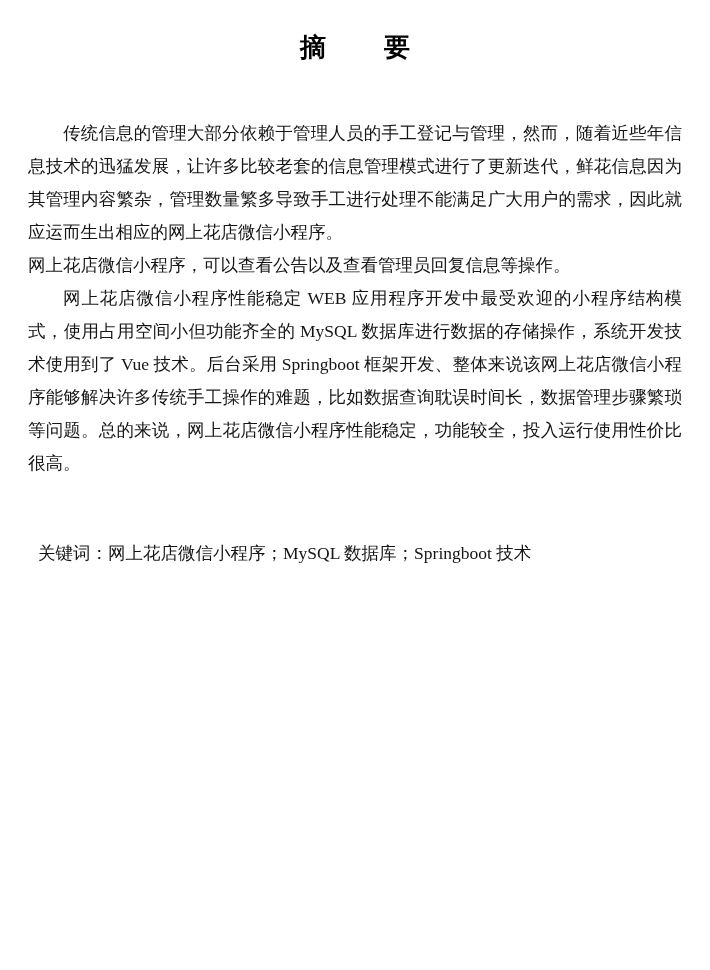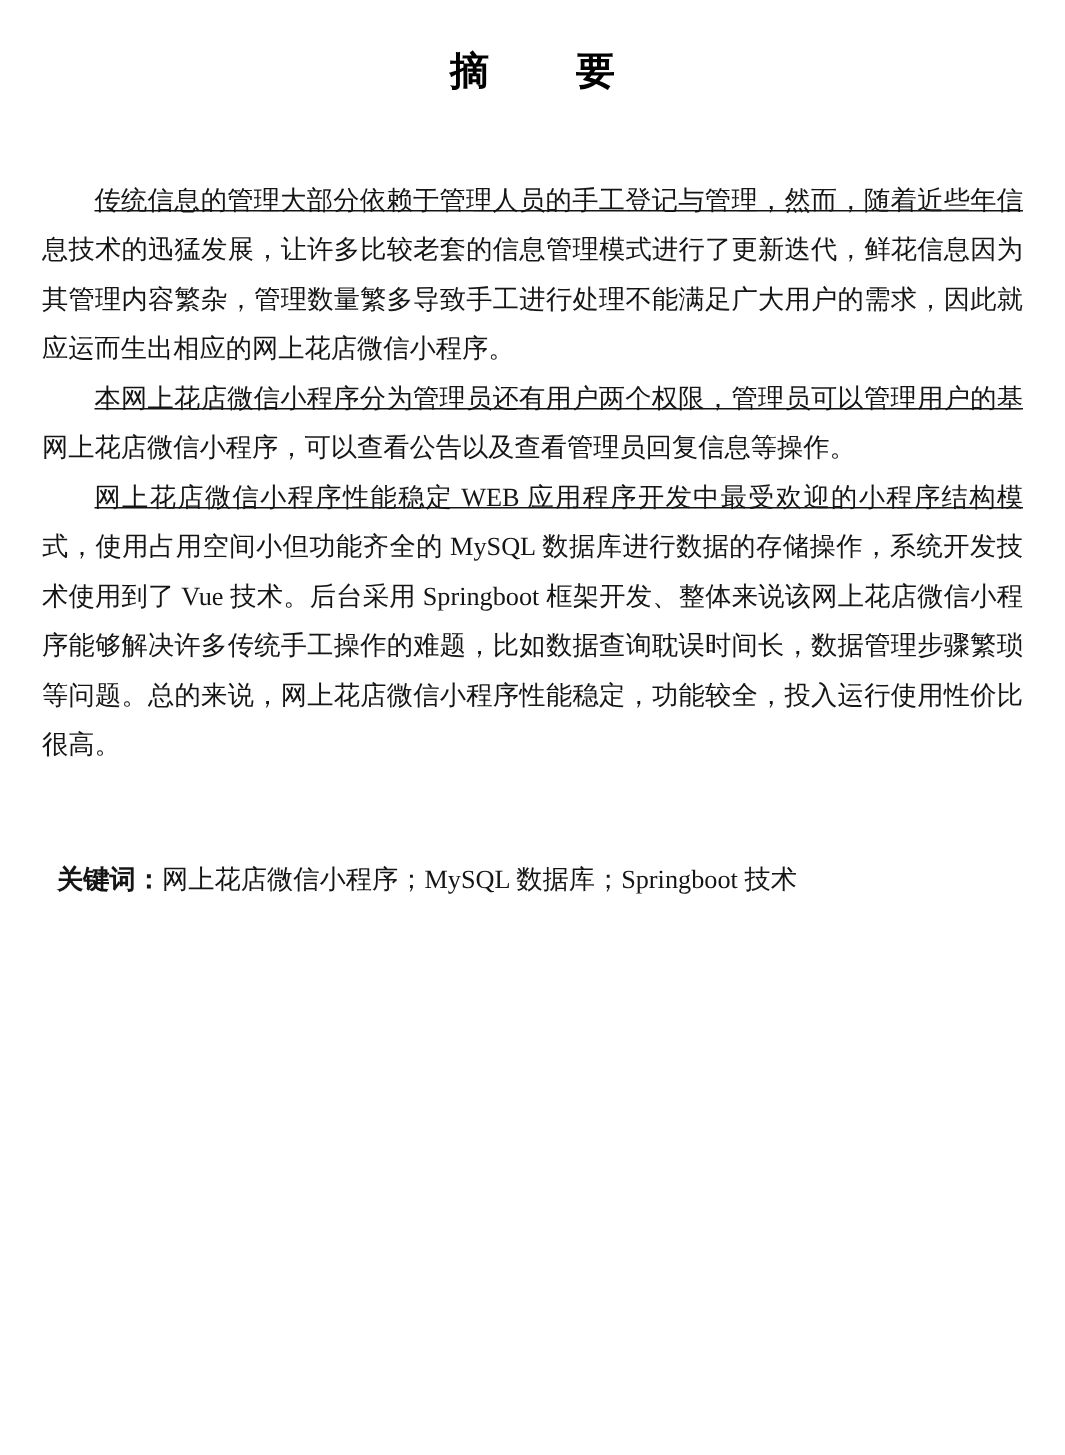--- a/index.html
+++ b/index.html
@@ -40,37 +40,36 @@
   .paragraph {
     margin: 0;
   }
   .line {
     text-align: justify;
     text-align-last: justify;
     height: 33px;
   }
   .line.first {
     text-indent: 2em;
-    text-decoration: underline;
   }
   .line.last {
     text-align: left;
     text-align-last: left;
     font-family: Liberation Serif, serif;
   }
   .keywords {
     width: 654px;
     margin: 57px auto 0 auto;
     padding-left: 10px;
     box-sizing: border-box;
     font-size: 17.5px;
     line-height: 33px;
   }
   .kw-label {
-    font-weight: bold;
+    font-weight: normal;
   }
 </style>
 </head>
 <body>
 
 <div class="page">
 
   <h1 class="doc-title">
     <span>摘</span>
     <span>要</span>
@@ -78,21 +77,20 @@
 
   <div class="content">
 
   <div class="paragraph">
         <div class="line first">传统信息的管理大部分依赖于管理人员的手工登记与管理，然而，随着近些年信</div>
         <div class="line">息技术的迅猛发展，让许多比较老套的信息管理模式进行了更新迭代，鲜花信息因为</div>
         <div class="line">其管理内容繁杂，管理数量繁多导致手工进行处理不能满足广大用户的需求，因此就</div>
         <div class="line last">应运而生出相应的网上花店微信小程序。</div>
       </div>
       <div class="paragraph">
-        <div class="line first">本网上花店微信小程序分为管理员还有用户两个权限，管理员可以管理用户的基</div>
         <div class="line last">网上花店微信小程序，可以查看公告以及查看管理员回复信息等操作。</div>
       </div>
       <div class="paragraph">
         <div class="line first">网上花店微信小程序性能稳定 WEB 应用程序开发中最受欢迎的小程序结构模</div>
         <div class="line">式，使用占用空间小但功能齐全的 MySQL 数据库进行数据的存储操作，系统开发技</div>
         <div class="line">术使用到了 Vue 技术。后台采用 Springboot 框架开发、整体来说该网上花店微信小程</div>
         <div class="line">序能够解决许多传统手工操作的难题，比如数据查询耽误时间长，数据管理步骤繁琐</div>
         <div class="line">等问题。总的来说，网上花店微信小程序性能稳定，功能较全，投入运行使用性价比</div>
         <div class="line last">很高。</div>
       </div>

